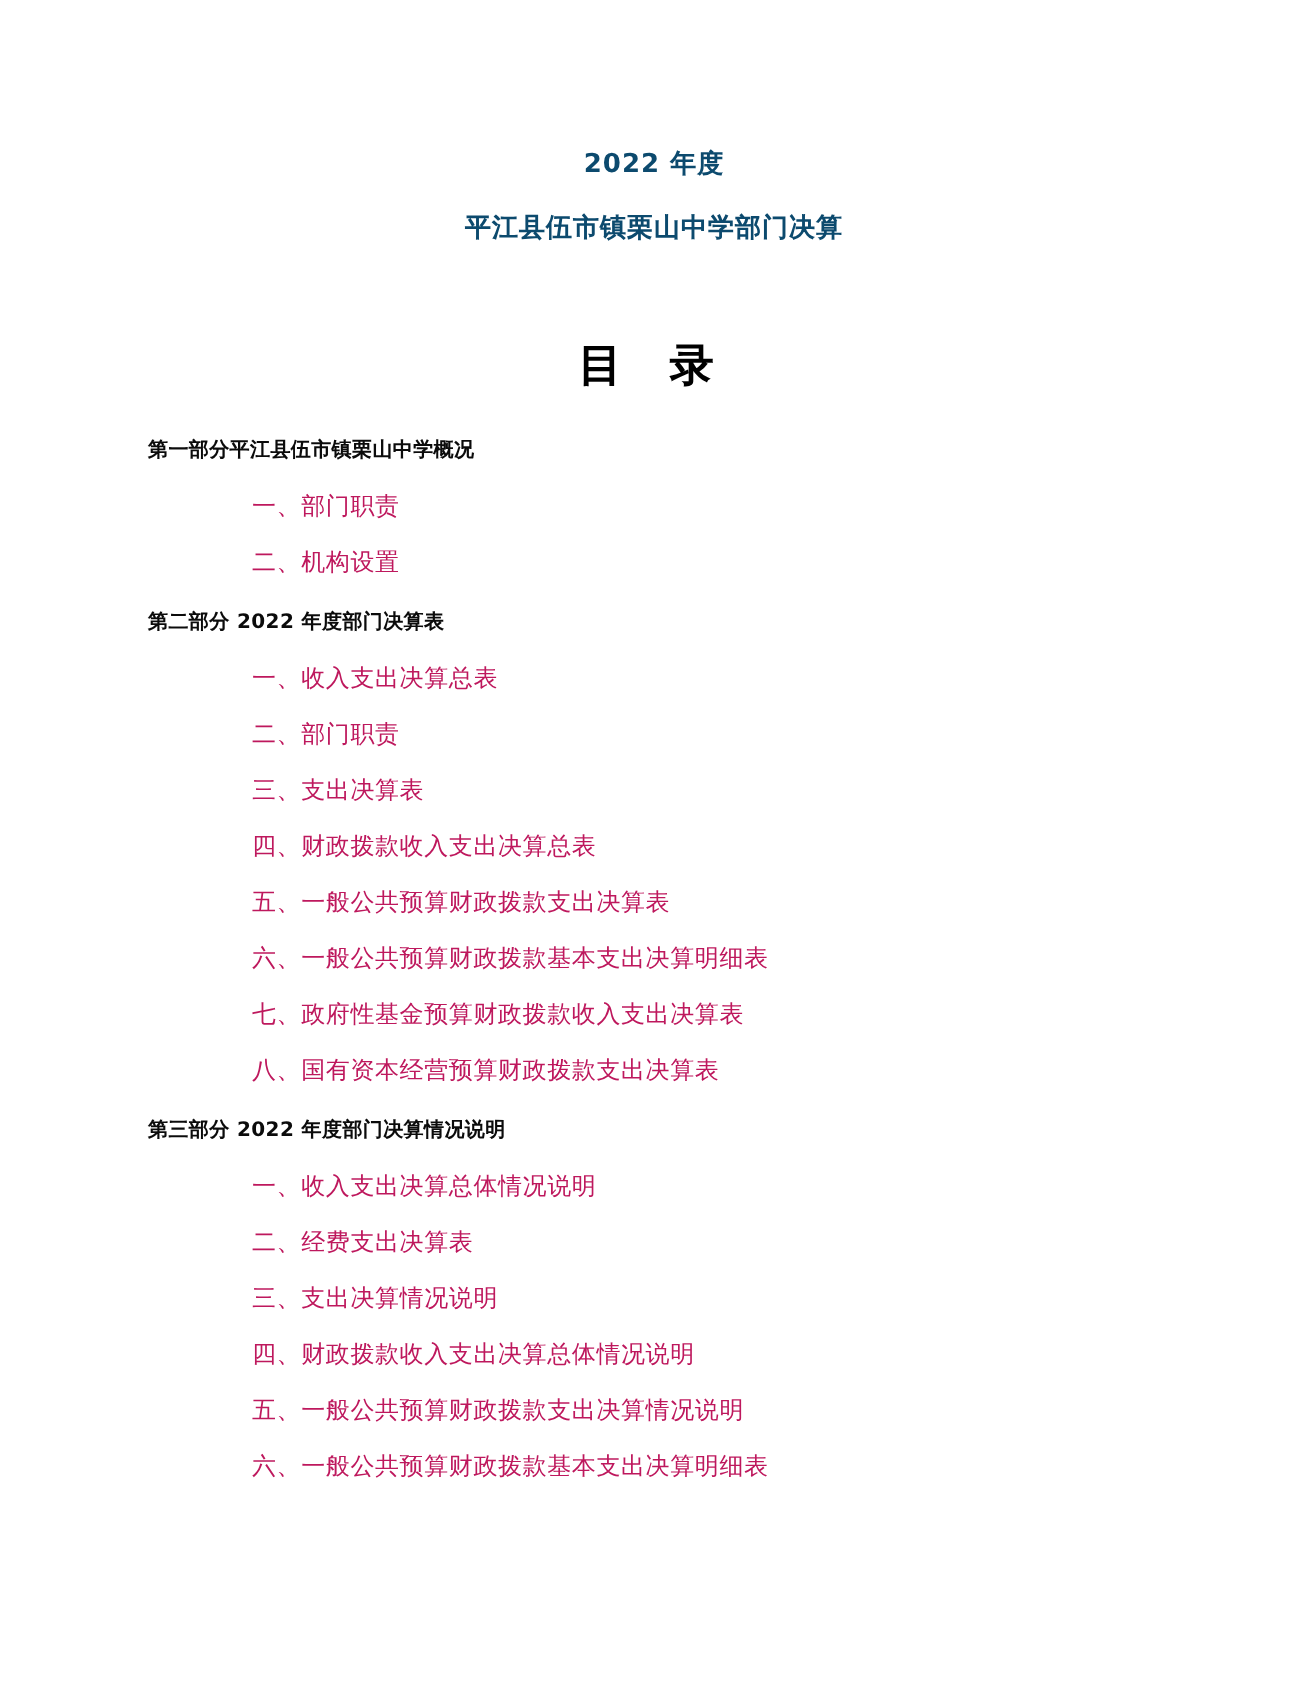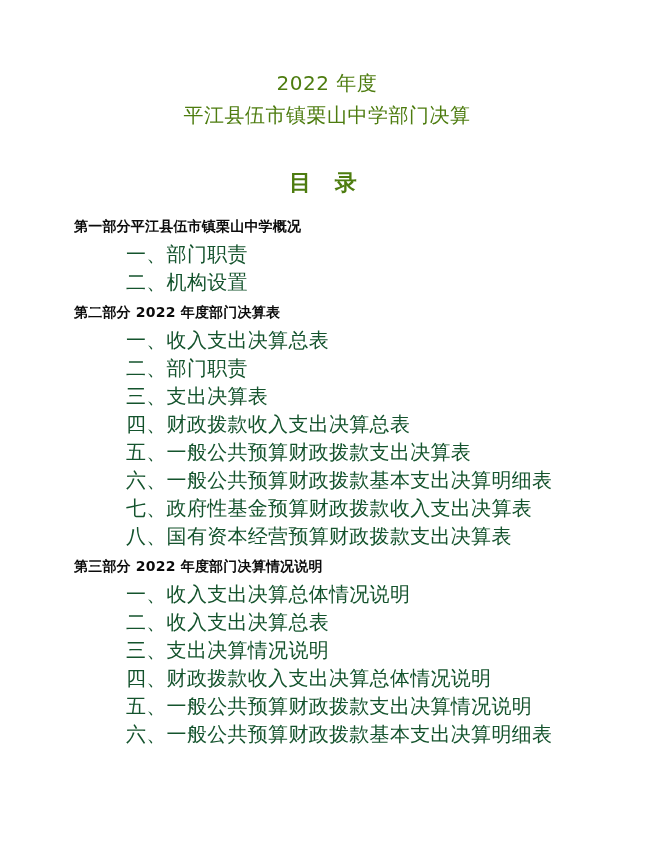--- a/index.html
+++ b/index.html
@@ -17,65 +17,65 @@
   .page {
     position: relative;
     width: 654px;
     height: 847px;
     box-sizing: border-box;
     padding: 0 72px;
   }
   .doc-title {
     text-align: center;
     font-family: "DejaVu Sans", "Liberation Sans", sans-serif;
-    font-size: 20px;
+    font-size: 13px;
     line-height: 30px;
-    font-weight: 400;
-    color: #4d7c0f;
+    font-weight: 700;
+    color: #0c4a6e;
     margin: 0;
   }
   .title-line-1 {
     margin-top: 68px;
     letter-spacing: 0.5px;
   }
   .title-line-2 {
     margin-top: 2px;
     letter-spacing: 0.5px;
   }
   .toc-heading {
     text-align: center;
     font-family: "DejaVu Sans", "Liberation Sans", sans-serif;
     font-size: 22px;
     font-weight: bold;
     letter-spacing: 8px;
     margin-top: 38px;
     margin-bottom: 14px;
-    color: #4d7c0f;
+    color: #000000;
   }
   .toc {
     margin-top: 6px;
   }
   .part-title {
     font-family: "DejaVu Sans", "Liberation Sans", sans-serif;
-    font-size: 14px;
+    font-size: 10px;
     font-weight: bold;
     color: #0b0b0b;
     line-height: 28px;
     margin: 0;
     padding-left: 2px;
     letter-spacing: 0.2px;
   }
   .part-block {
     margin-bottom: 2px;
   }
   .entry {
-    font-family: Liberation Sans, sans-serif;
-    font-size: 20px;
+    font-family: Liberation Mono, monospace;
+    font-size: 12px;
     line-height: 28px;
-    color: #14532d;
+    color: #be185d;
     padding-left: 54px;
     letter-spacing: 0.3px;
     white-space: nowrap;
   }
 </style>
 </head>
 <body>
 
 <div class="page">
 
@@ -100,21 +100,21 @@
       <div class="entry">四、财政拨款收入支出决算总表</div>
       <div class="entry">五、一般公共预算财政拨款支出决算表</div>
       <div class="entry">六、一般公共预算财政拨款基本支出决算明细表</div>
       <div class="entry">七、政府性基金预算财政拨款收入支出决算表</div>
       <div class="entry">八、国有资本经营预算财政拨款支出决算表</div>
     </div>
 
     <div class="part-block">
       <div class="part-title">第三部分 2022 年度部门决算情况说明</div>
       <div class="entry">一、收入支出决算总体情况说明</div>
-      <div class="entry">二、收入支出决算总表</div>
+      <div class="entry">二、经费支出决算表</div>
       <div class="entry">三、支出决算情况说明</div>
       <div class="entry">四、财政拨款收入支出决算总体情况说明</div>
       <div class="entry">五、一般公共预算财政拨款支出决算情况说明</div>
       <div class="entry">六、一般公共预算财政拨款基本支出决算明细表</div>
     </div>
 
   </div>
 
 </div>
 

